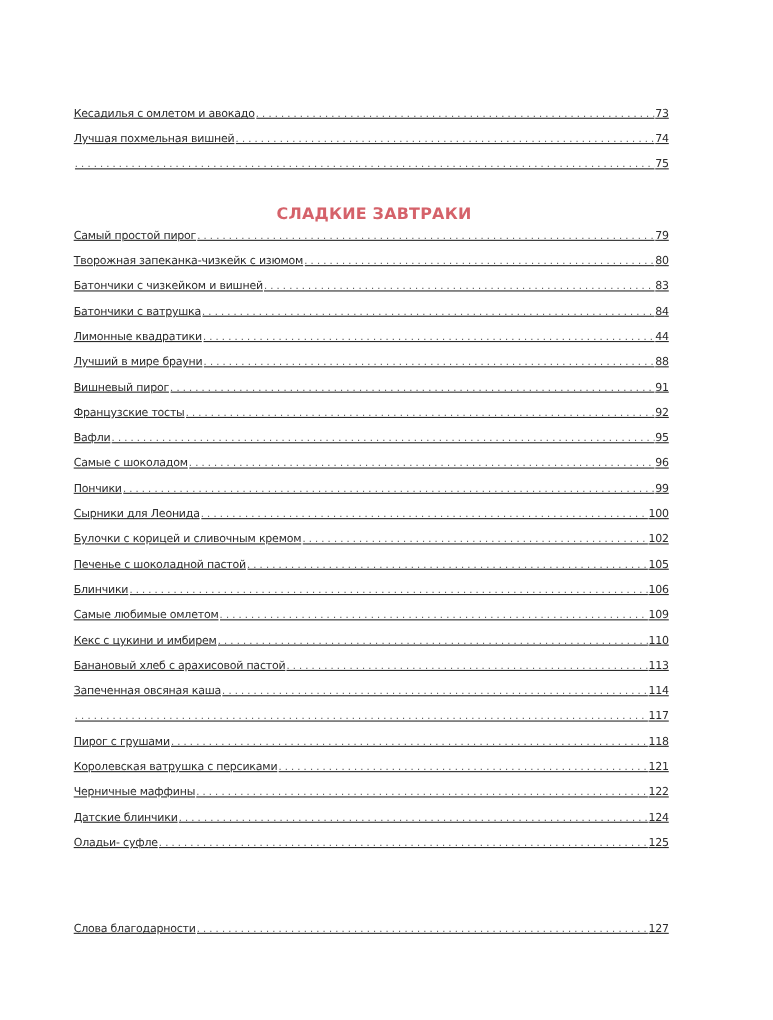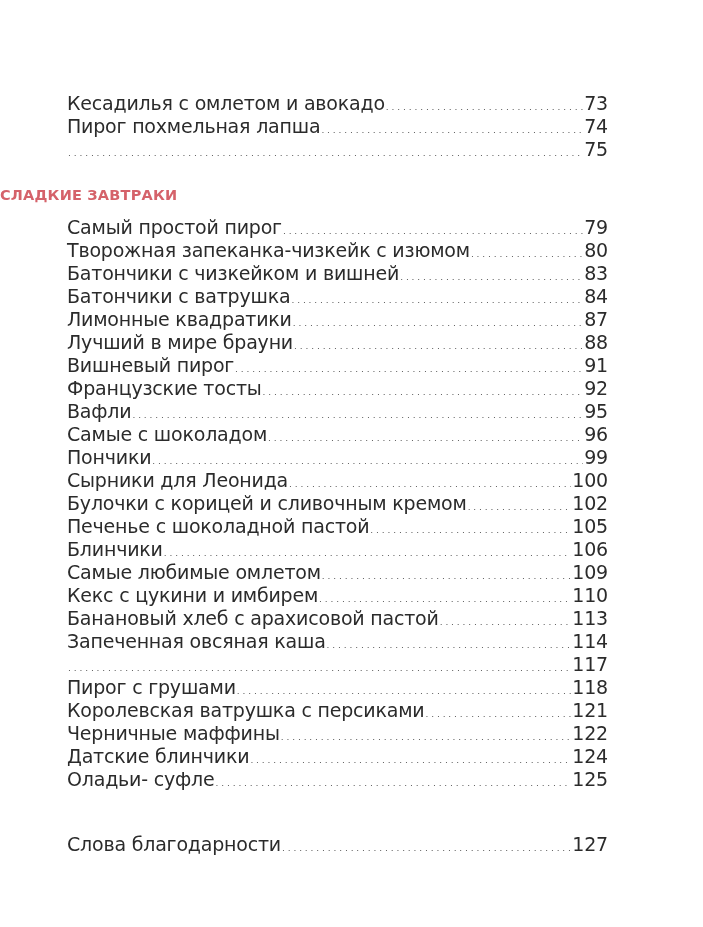--- a/index.html
+++ b/index.html
@@ -5,55 +5,56 @@
     html, body { margin: 0; padding: 0; background: #ffffff; }
     body {
       width: 703px; height: 927px; position: relative; overflow: hidden;
       font-family: "DejaVu Sans", sans-serif;
       color: #2b2b2b;
     }
     .toc { position: absolute; left: 67px; width: 541px; }
     .row {
       display: flex; align-items: baseline;
       height: 23px; line-height: 23px;
-      font-size: 19px; letter-spacing: -0.2px;
+      font-size: 10px; letter-spacing: -0.2px;
       white-space: nowrap;
+      text-decoration: underline;
     }
     .row .title { flex: 0 0 auto; }
     .row .leader {
       flex: 1 1 auto; overflow: hidden; margin: 0 1px;
       color: #555;
       letter-spacing: 1.6px;
     }
     .row .leader::before {
       content: ". . . . . . . . . . . . . . . . . . . . . . . . . . . . . . . . . . . . . . . . . . . . . . . . . . . . . . . . . . . . . . . . . . . . . . . . . . . . . . . . . . . . . . . . . . . . . . . . . . . . . . . . . . . . . . . . . . . . . . . . . . . . . . . . . . . . . . . . . . . . . . . . . . . . .";
       font-size: 9px; letter-spacing: 0px;
     }
     .row .page { flex: 0 0 auto; text-align: center; }
     #group1 { top: 92px; }
     .heading {
       position: absolute; top: 187px; left: 0; width: 680px;
-      text-align: left;
+      text-align: center;
       font-size: 14.5px; font-weight: bold;
       color: #d5626a; letter-spacing: 0.2px;
     }
-    #group2 { top: 216px; }
+    #group2 { top: 203px; }
     #group3 { top: 833px; }
   </style>
 </head>
 <body>
 
 <div class="toc" id="group1">
     <div class="row">
       <span class="title">Кесадилья с омлетом и авокадо</span>
       <span class="leader"></span>
       <span class="page">73</span>
     </div>
     <div class="row">
-      <span class="title">Пирог похмельная лапша</span>
+      <span class="title">Лучшая похмельная вишней</span>
       <span class="leader"></span>
       <span class="page">74</span>
     </div>
     <div class="row">
       <span class="leader"></span>
       <span class="page">75</span>
     </div>
   </div>
 
 <div class="heading">СЛАДКИЕ ЗАВТРАКИ</div>
@@ -75,21 +76,21 @@
       <span class="page">83</span>
     </div>
     <div class="row">
       <span class="title">Батончики с ватрушка</span>
       <span class="leader"></span>
       <span class="page">84</span>
     </div>
     <div class="row">
       <span class="title">Лимонные квадратики</span>
       <span class="leader"></span>
-      <span class="page">87</span>
+      <span class="page">44</span>
     </div>
     <div class="row">
       <span class="title">Лучший в мире брауни</span>
       <span class="leader"></span>
       <span class="page">88</span>
     </div>
     <div class="row">
       <span class="title">Вишневый пирог</span>
       <span class="leader"></span>
       <span class="page">91</span>

